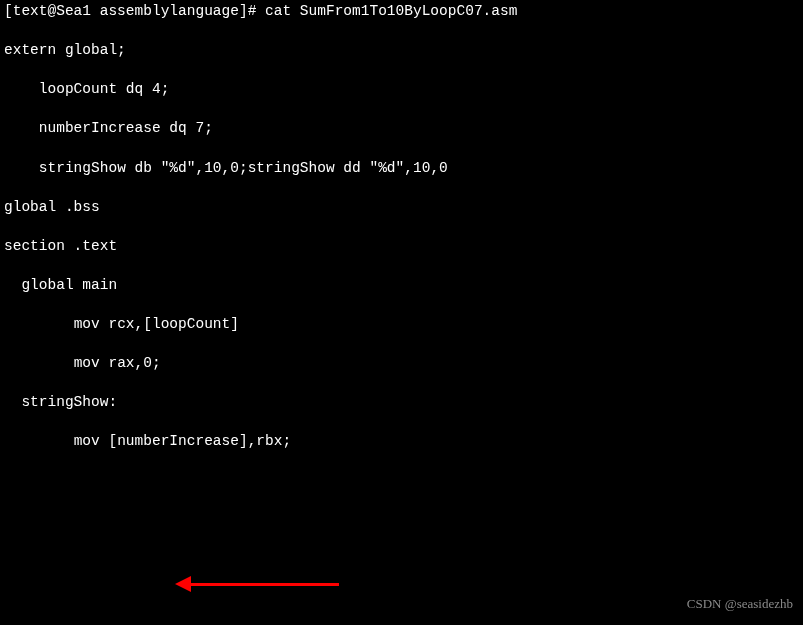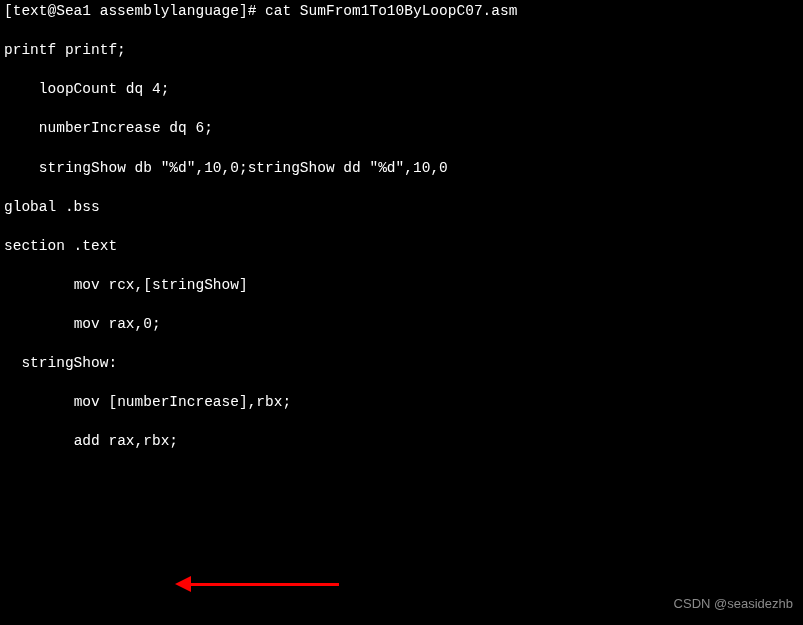--- a/index.html
+++ b/index.html
@@ -46,38 +46,38 @@
       border-top: 8px solid transparent;
       border-bottom: 8px solid transparent;
       border-right: 16px solid #ff0000;
     }
     .watermark {
       position: absolute;
       right: 10px;
       bottom: 12px;
       color: #8a8a8a;
       font-size: 13px;
-      font-family: Liberation Sans, sans-serif;
+      font-family: Liberation Serif, serif;
     }
   </style>
 </head>
 <body>
 
 <pre><span class="terminal-line">[text@Sea1 assemblylanguage]# cat SumFrom1To10ByLoopC07.asm</span>
-<span class="terminal-line">printf printf;</span>
+<span class="terminal-line">extern global;</span>
 <span class="terminal-line">    loopCount dq 4;</span>
-<span class="terminal-line">    numberIncrease dq 6;</span>
+<span class="terminal-line">    numberIncrease dq 7;</span>
 <span class="terminal-line">    stringShow db "%d",10,0;stringShow dd "%d",10,0</span>
 <span class="terminal-line">global .bss</span>
 <span class="terminal-line">section .text</span>
-<span class="terminal-line">        mov rcx,[stringShow]</span>
+<span class="terminal-line">  global main</span>
+<span class="terminal-line">        mov rcx,[loopCount]</span>
 <span class="terminal-line">        mov rax,0;</span>
 <span class="terminal-line">  stringShow:</span>
 <span class="terminal-line">        mov [numberIncrease],rbx;</span>
-<span class="terminal-line">        add rax,rbx;</span>
 
 
 
 
 
 
 
 
 
 

